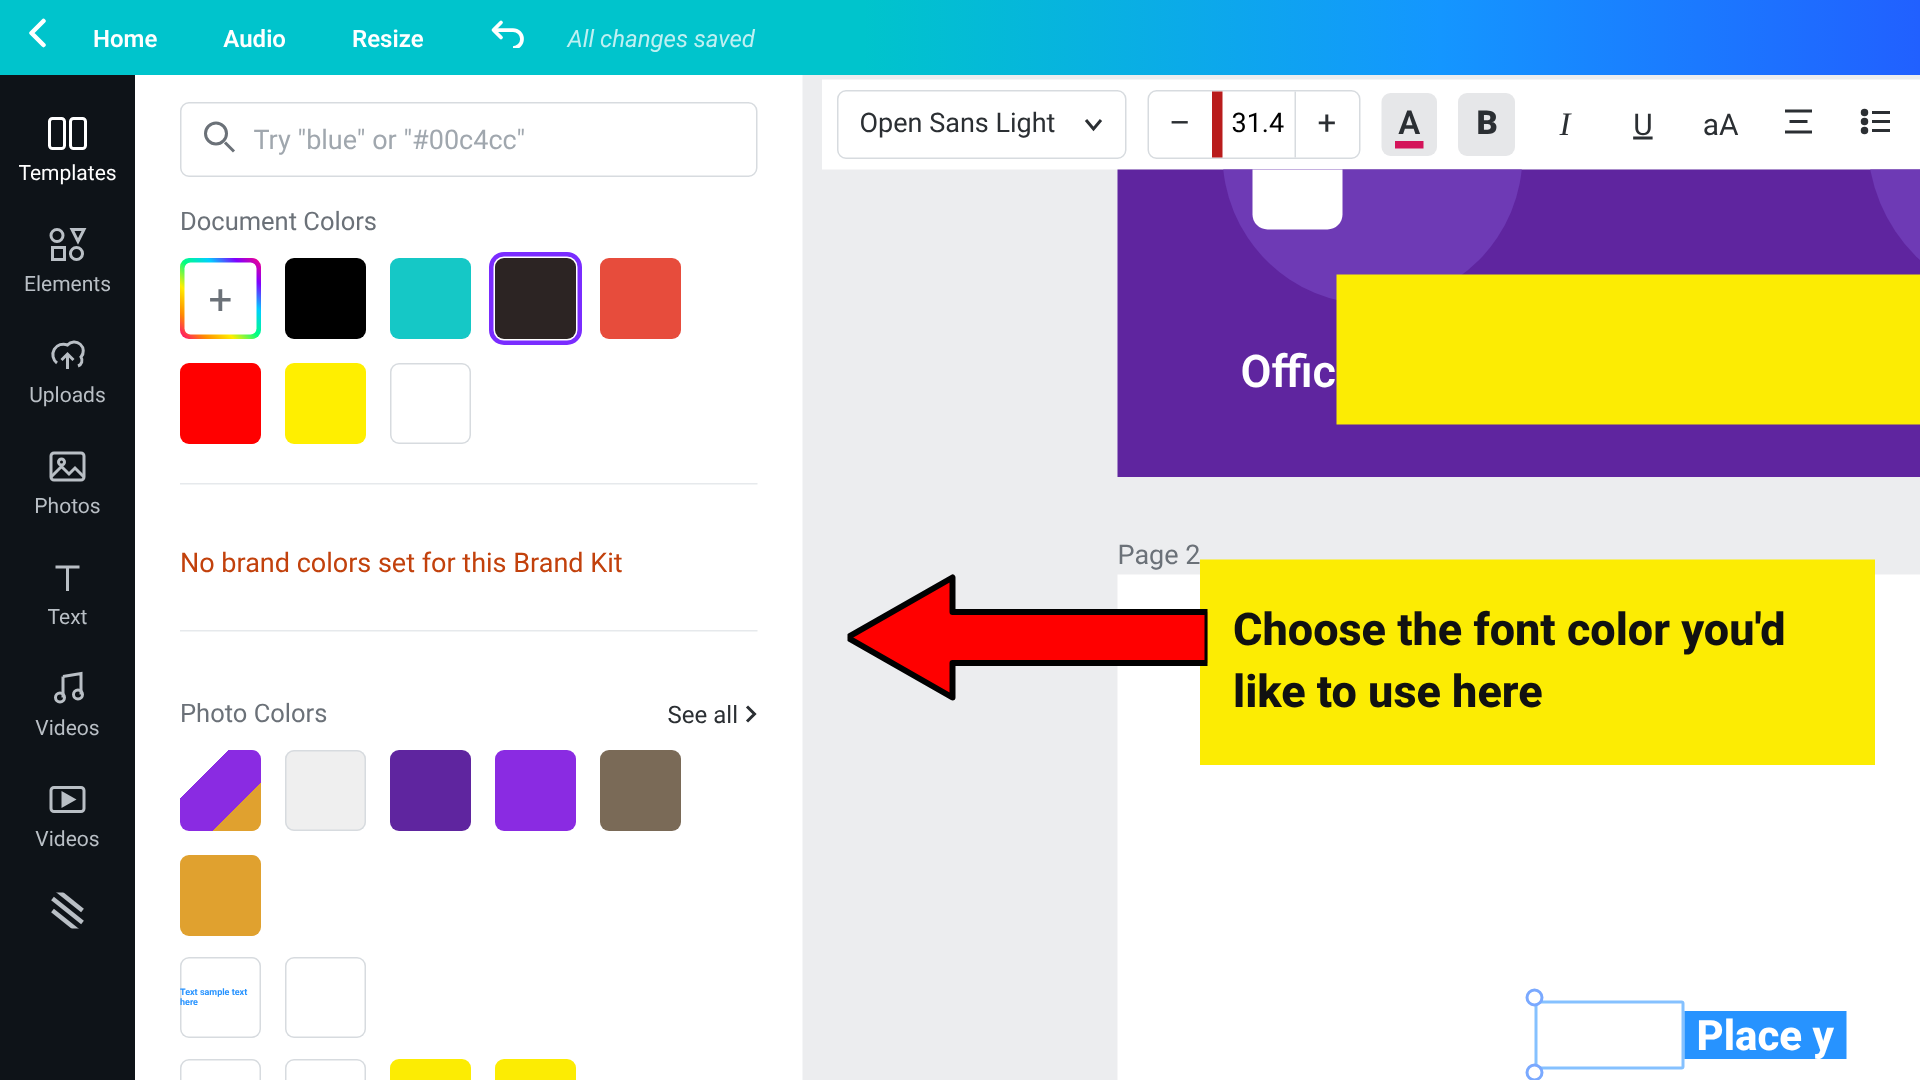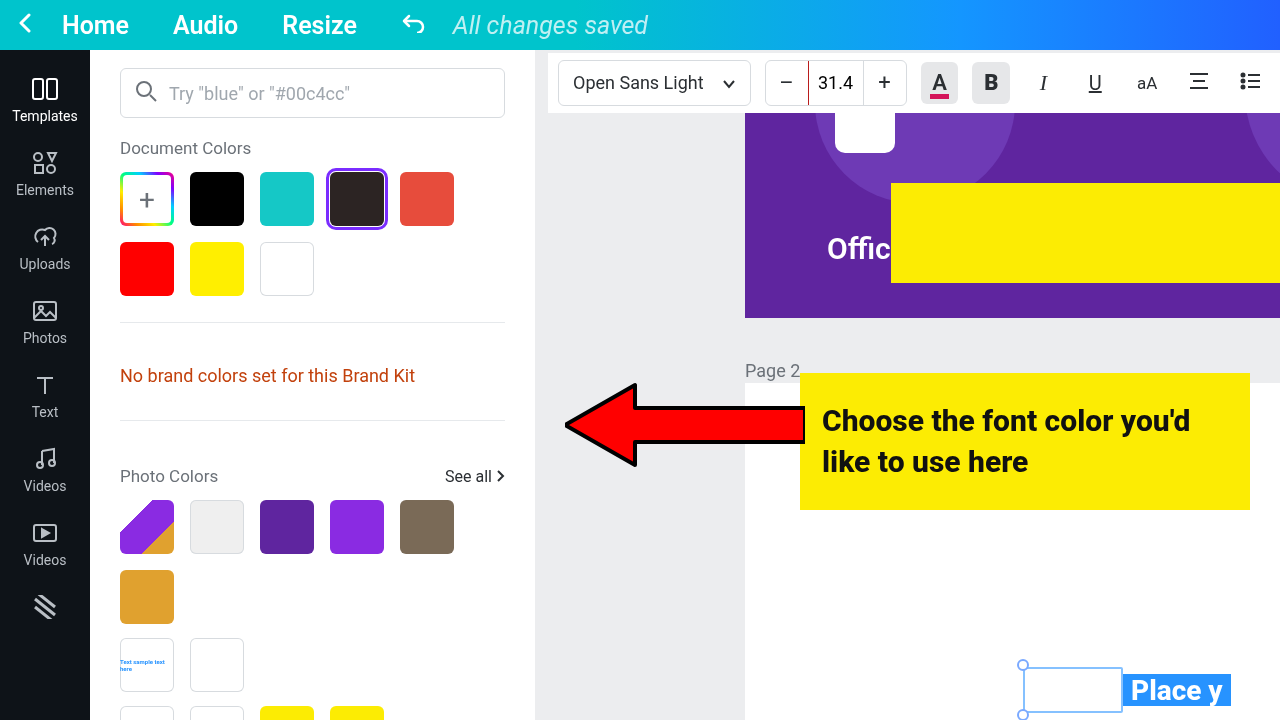--- a/index.html
+++ b/index.html
@@ -2,21 +2,21 @@
 <html><head>
 <meta charset="utf-8">
 <style>
   * { box-sizing: border-box; margin: 0; padding: 0; font-family: -apple-system, BlinkMacSystemFont, "Segoe UI", Roboto, Helvetica, Arial, sans-serif; }
   html, body { width: 1280px; height: 720px; overflow: hidden; background: #fff; }
 
   
   .header {
     position: absolute; top: 0; left: 0; right: 0; height: 50px;
     background: linear-gradient(90deg, #00c4cc 0%, #00c4cc 45%, #1496ff 75%, #2160ff 100%);
-    display: flex; align-items: center; color: #fff; font-size: 25px; font-weight: 600;
+    display: flex; align-items: center; color: #fff; font-size: 16px; font-weight: 600;
     padding-left: 10px;
   }
   .header .back { width: 30px; text-align: center; font-size: 22px; cursor: pointer; }
   .header .item { padding: 0 22px; cursor: pointer; }
   .header .undo { padding: 0 22px; font-size: 22px; cursor: pointer; }
   .header .saved { font-style: italic; font-weight: 400; color: rgba(255,255,255,0.75); padding-left: 6px; }
 
   
   .rail {
     position: absolute; top: 50px; left: 0; bottom: 0; width: 90px;
@@ -83,21 +83,21 @@
     gap: 14px;
     border-bottom: 1px solid rgba(0,0,0,0); 
   }
   .font-select {
     display:flex; align-items:center; justify-content:space-between;
     border:1px solid #d7dbdf; border-radius:6px; height:46px; width:210px;
     padding: 0 14px; font-size:18px; color:#2b2f33; cursor:pointer;
   }
   .size-group { display:flex; align-items:center; border:1px solid #d7dbdf; border-radius:6px; height:46px; }
   .size-btn { width:42px; text-align:center; font-size:22px; color:#2b2f33; cursor:pointer; }
-  .size-val { width:56px; text-align:center; font-size:18px; border-left:1px solid #b91c1c; border-right:1px solid #d7dbdf; line-height:44px; }
+  .size-val { width:56px; text-align:center; font-size:18px; border-left:7px solid #b91c1c; border-right:1px solid #d7dbdf; line-height:44px; }
   .tbtn { width:42px; height:42px; border-radius:6px; display:flex; align-items:center; justify-content:center; cursor:pointer; font-size:20px; color:#2b2f33;}
   .tbtn.active { background:#e6e7e9; }
   .fontcolor { position:relative; }
   .fontcolor .bar { position:absolute; bottom:5px; left:9px; right:9px; height:5px; background:#d4145a; }
 
   .page-purple {
     position:absolute; top: 63px; left: 210px; width: 700px; height: 205px;
     background: #5f259f; overflow:hidden;
   }
   .page-purple .circle { position:absolute; width:200px;height:200px;border-radius:50%; background:#6e3ab5; top:-110px; left:70px;}
@@ -314,21 +314,21 @@
     <div class="tbtn active">
         <span style="font-weight:900;font-size:22px;">B</span>
       </div>
     <div class="tbtn">
         <span style="font-style:italic;font-family:serif;font-size:22px;">I</span>
       </div>
     <div class="tbtn">
         <span style="text-decoration:underline;font-size:20px;">U</span>
       </div>
     <div class="tbtn">
-        <span style="font-size:17px;">aA</span>
+        <span style="font-size:20px;">aA</span>
       </div>
     <div class="tbtn">
       <span><svg width="22" height="18" viewBox="0 0 22 18" stroke="#2b2f33" stroke-width="2">
             <line x1="2" y1="2" x2="20" y2="2"></line>
             <line x1="5" y1="9" x2="17" y2="9"></line>
             <line x1="2" y1="16" x2="20" y2="16"></line>
           </svg></span>
     </div>
     <div class="tbtn">
       <span><svg width="22" height="18" viewBox="0 0 22 18" stroke="#2b2f33" stroke-width="2">

